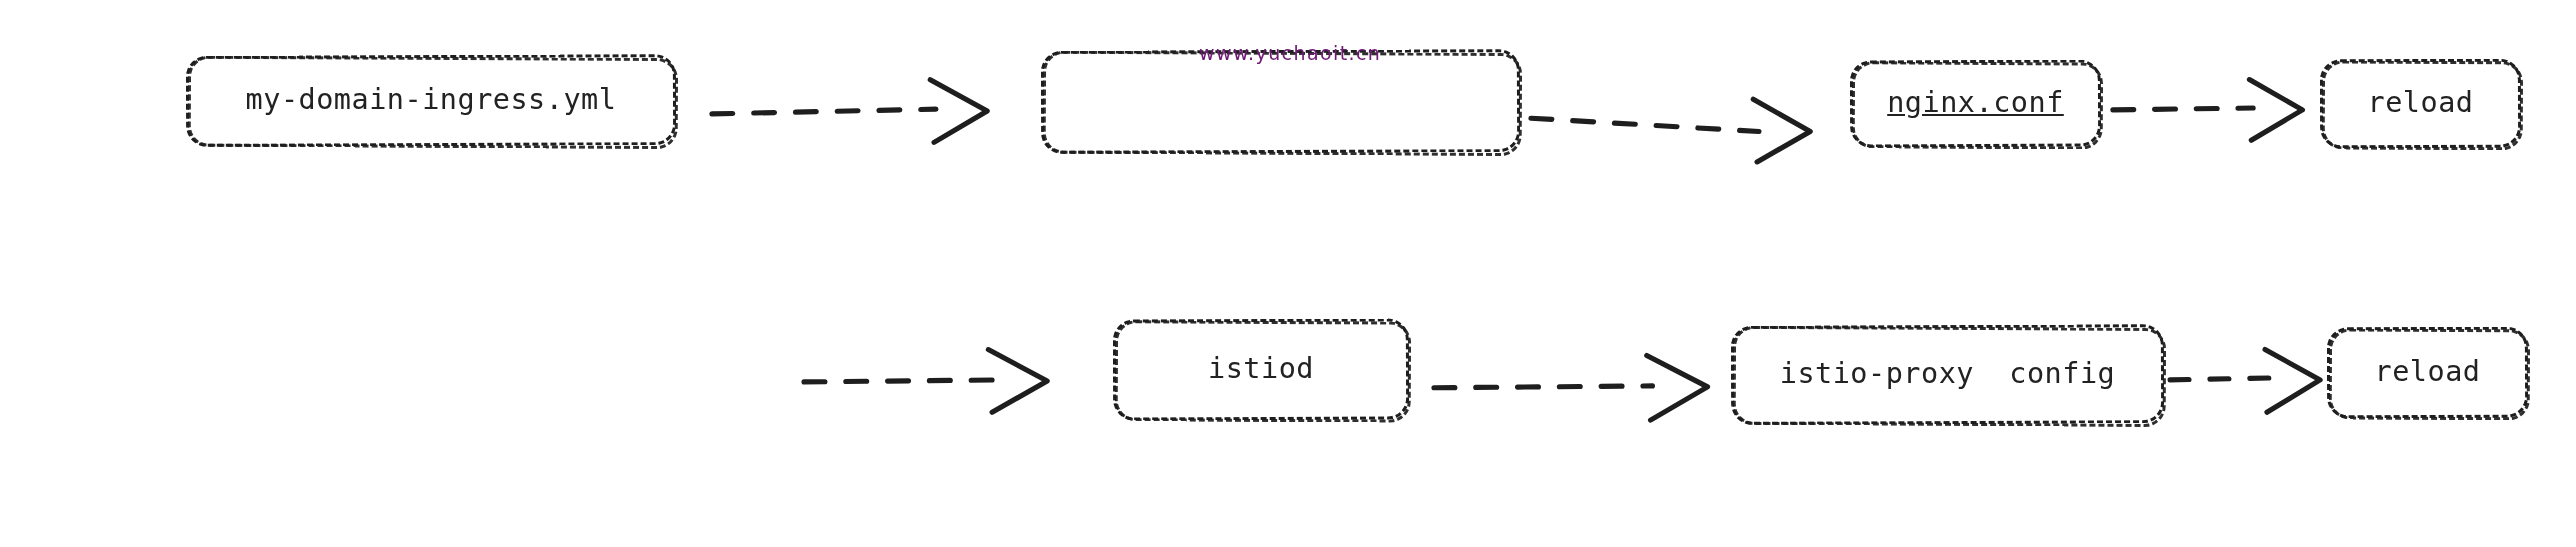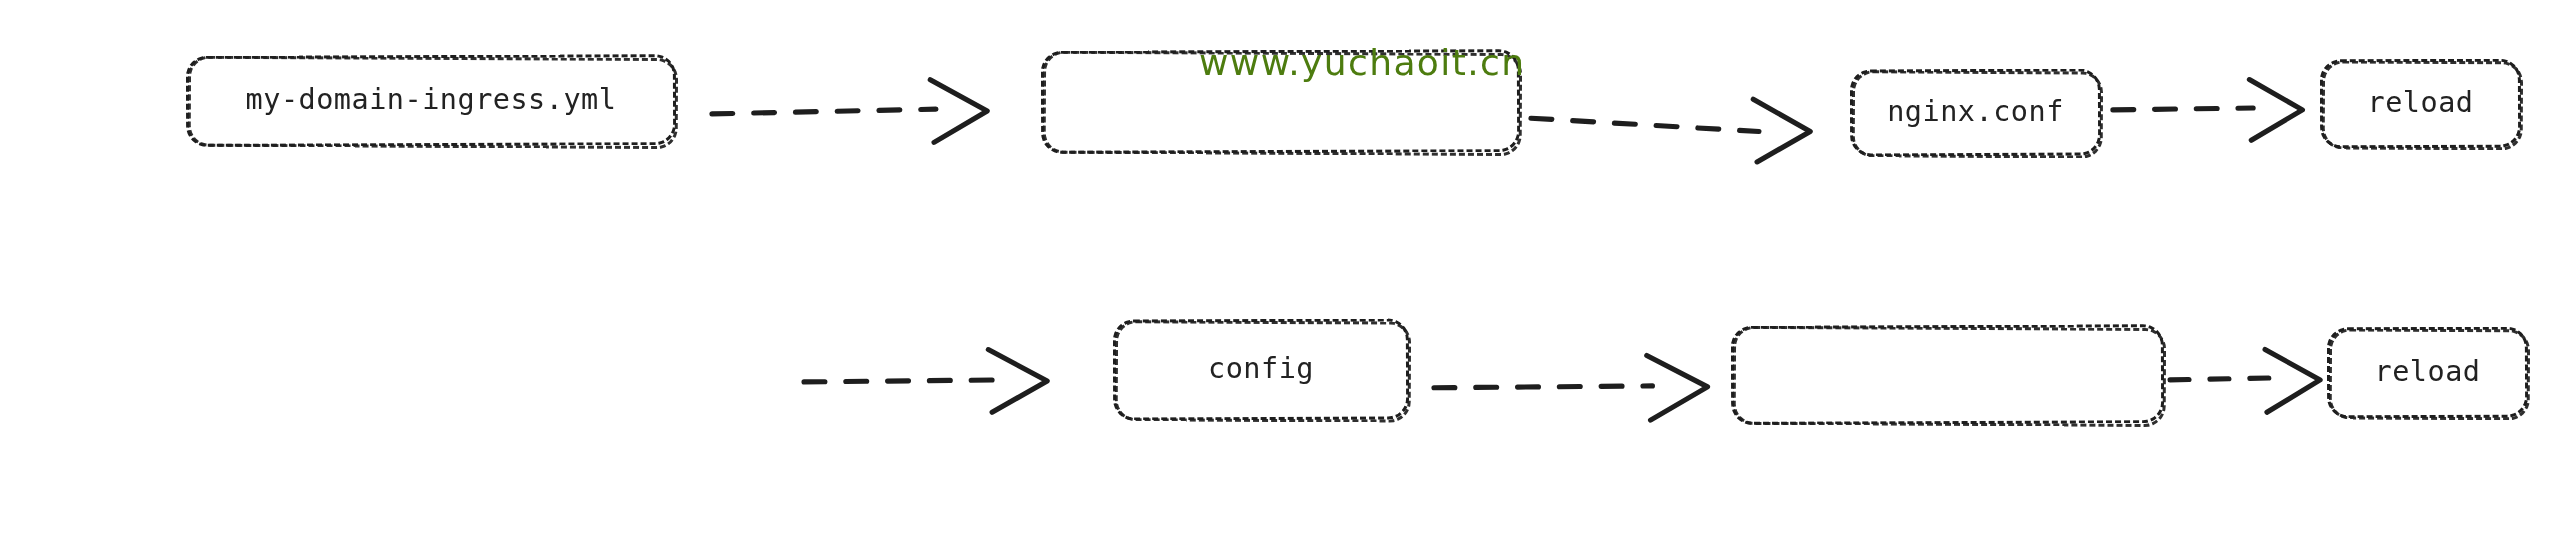--- a/index.html
+++ b/index.html
@@ -80,23 +80,23 @@
     display: block;
   }
   .arrow svg { display: block; overflow: visible; }
 
   
   #watermark {
     position: absolute;
     left: 1199px;
     top: 42px;
     font-family: "DejaVu Sans", "Liberation Sans", sans-serif;
-    font-size: 36px;
+    font-size: 19px;
     letter-spacing: 1.4px;
-    color: #4d7c0f;
+    color: #701a75;
     white-space: pre;
     z-index: 2;
     pointer-events: none;
     user-select: none;
   }
 </style>
 </head>
 <body>
 
 <div id="canvas">
@@ -121,21 +121,21 @@
       <span class="sketch-frame-2"></span>
     </div>
 
     <div class="arrow" style="left:1529px; top:44px; width:306px;">
       <svg width="306" height="76" viewBox="0 0 322 80" aria-hidden="true">
         <path d="M2,36 L242,50" stroke="#1e1e1e" stroke-width="5.4" fill="none" stroke-linecap="round" stroke-dasharray="22 22"></path>
         <path d="M236,16 L296,50 L240,82" stroke="#1e1e1e" stroke-width="5.4" fill="none" stroke-linecap="round" stroke-linejoin="round"></path>
       </svg>
     </div>
 
-    <div class="node" style="left:1850px; top:29px; width:251px; height:87px;">
+    <div class="node" style="left:1850px; top:20px; width:251px; height:87px;text-decoration:underline;">
       <span class="sketch-frame"></span>
       <span class="sketch-frame-2"></span>
       <span class="node-label">nginx.conf</span>
     </div>
 
     <div class="arrow" style="left:2111px; top:30px; width:218px;">
       <svg width="218" height="76" viewBox="0 0 230 80" aria-hidden="true">
         <path d="M2,42 L150,40" stroke="#1e1e1e" stroke-width="5.4" fill="none" stroke-linecap="round" stroke-dasharray="22 22"></path>
         <path d="M146,10 L202,42 L148,74" stroke="#1e1e1e" stroke-width="5.4" fill="none" stroke-linecap="round" stroke-linejoin="round"></path>
       </svg>
@@ -154,33 +154,34 @@
     <div class="arrow" style="left:802px; top:38px; width:270px;">
       <svg width="270" height="76" viewBox="0 0 284 80" aria-hidden="true">
         <path d="M2,42 L202,40" stroke="#1e1e1e" stroke-width="5.4" fill="none" stroke-linecap="round" stroke-dasharray="22 22"></path>
         <path d="M196,8 L258,41 L200,74" stroke="#1e1e1e" stroke-width="5.4" fill="none" stroke-linecap="round" stroke-linejoin="round"></path>
       </svg>
     </div>
 
     <div class="node" style="left:1113px; top:15px; width:296px; height:101px;">
       <span class="sketch-frame"></span>
       <span class="sketch-frame-2"></span>
-      <span class="node-label">config</span>
+      <span class="node-label">istiod</span>
     </div>
 
     <div class="arrow" style="left:1432px; top:42px; width:306px;">
       <svg width="306" height="76" viewBox="0 0 322 80" aria-hidden="true">
         <path d="M2,44 L232,42" stroke="#1e1e1e" stroke-width="5.4" fill="none" stroke-linecap="round" stroke-dasharray="22 22"></path>
         <path d="M226,10 L290,43 L230,78" stroke="#1e1e1e" stroke-width="5.4" fill="none" stroke-linecap="round" stroke-linejoin="round"></path>
       </svg>
     </div>
 
     <div class="node" style="left:1731px; top:21px; width:433px; height:99px;">
       <span class="sketch-frame"></span>
       <span class="sketch-frame-2"></span>
+      <span class="node-label">istio-proxy  config</span>
     </div>
 
     <div class="arrow" style="left:2168px; top:36px; width:177px;">
       <svg width="177" height="76" viewBox="0 0 186 80" aria-hidden="true">
         <path d="M2,42 L106,40" stroke="#1e1e1e" stroke-width="5.4" fill="none" stroke-linecap="round" stroke-dasharray="20 22"></path>
         <path d="M102,10 L160,42 L104,76" stroke="#1e1e1e" stroke-width="5.4" fill="none" stroke-linecap="round" stroke-linejoin="round"></path>
       </svg>
     </div>
 
     <div class="node" style="left:2327px; top:23px; width:201px; height:91px;">

